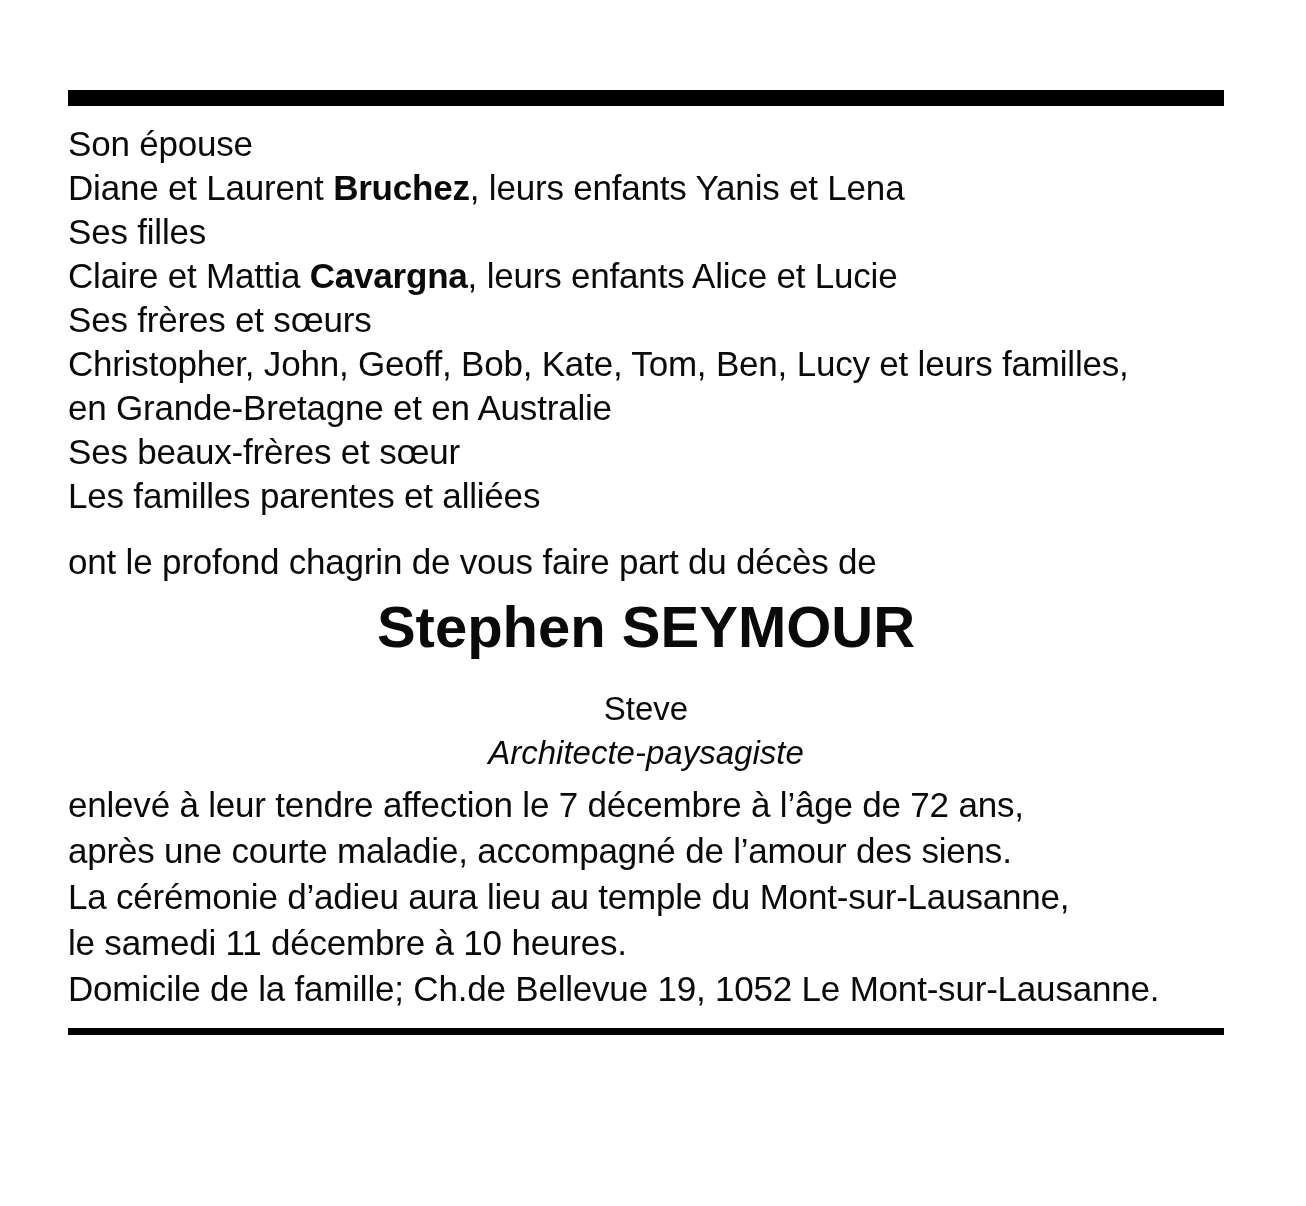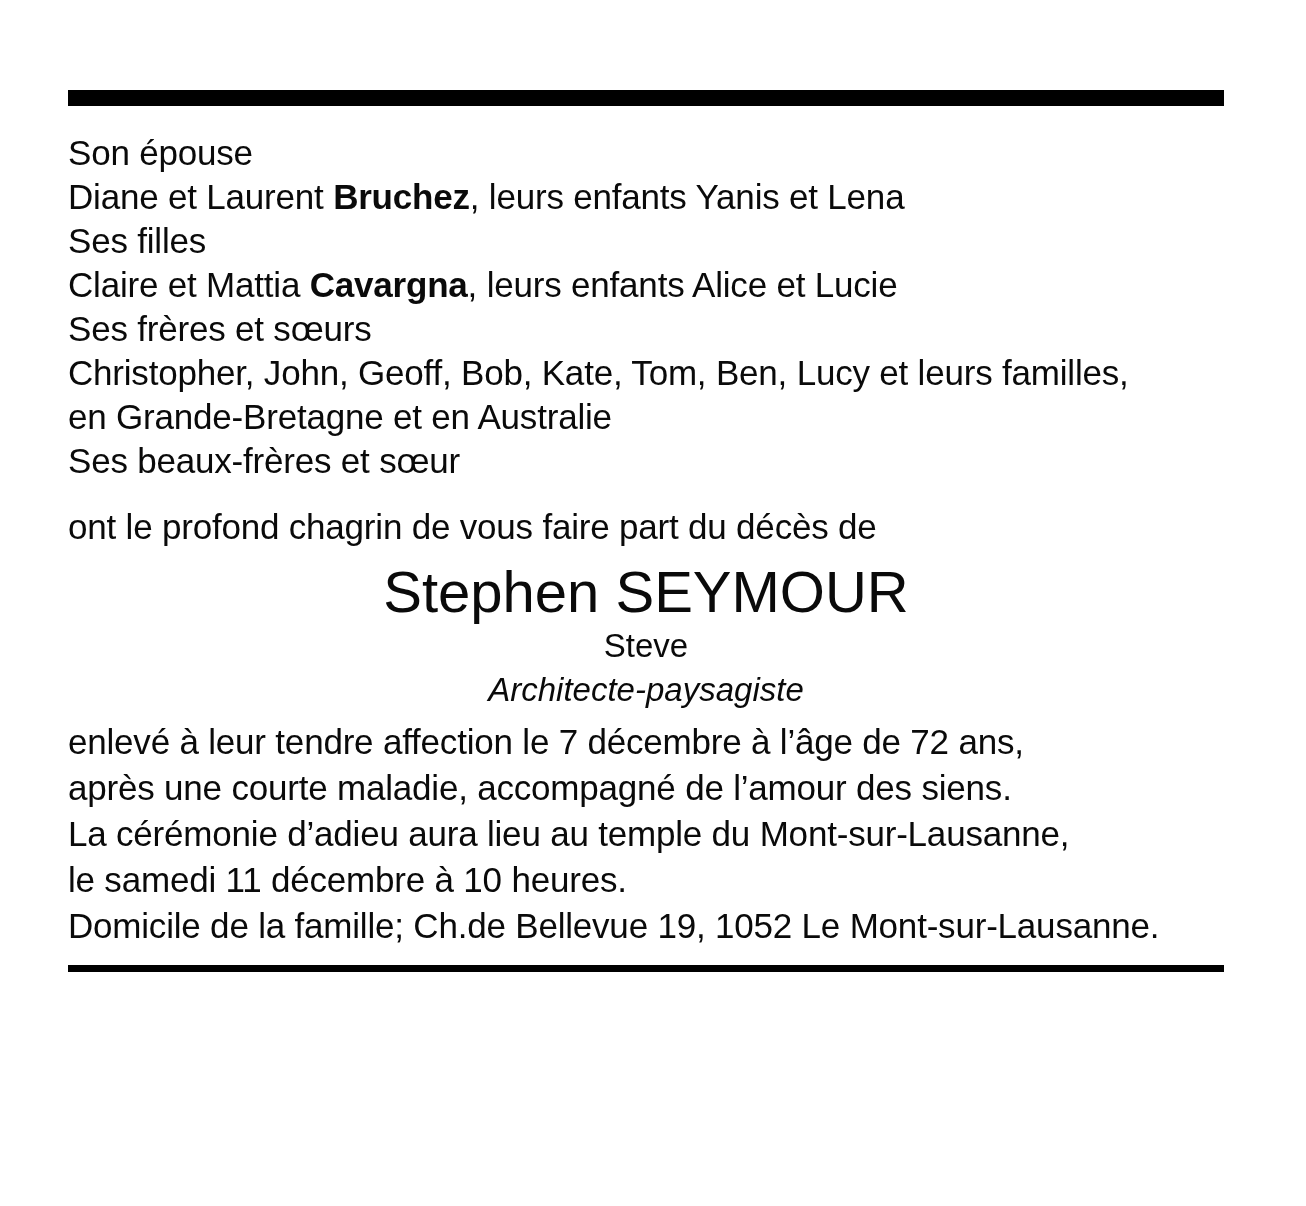--- a/index.html
+++ b/index.html
@@ -25,21 +25,21 @@
     background: #000000;
     width: 100%;
   }
   .rule-bottom {
     height: 7px;
     background: #000000;
     width: 100%;
     margin-top: 16px;
   }
   .body-block {
-    padding-top: 25px;
+    padding-top: 16px;
   }
   .line {
     font-size: 35px;
     line-height: 44px;
     letter-spacing: -0.2px;
     white-space: nowrap;
   }
   .line b {
     font-weight: bold;
   }
@@ -50,28 +50,29 @@
     font-size: 35px;
     line-height: 44px;
     letter-spacing: -0.2px;
   }
   .deceased-block {
     text-align: center;
     padding-top: 10px;
   }
   .deceased-name {
     font-size: 58px;
-    font-weight: normal;
+    font-weight: bold;
     line-height: 66px;
     letter-spacing: 0px;
   }
   .deceased-nickname {
     font-size: 33px;
     line-height: 42px;
     font-weight: normal;
+    margin-top: 28px;
   }
   .deceased-profession {
     font-size: 33px;
     line-height: 46px;
     font-style: italic;
   }
   .closing {
     padding-top: 6px;
   }
   .closing .line {
@@ -90,20 +91,21 @@
 
     <div id="relatives-list">
         <div class="line"><span>Son épouse</span></div>
         <div class="line"><span>Diane et Laurent </span><b>Bruchez</b><span>, leurs enfants Yanis et Lena</span></div>
         <div class="line"><span>Ses filles</span></div>
         <div class="line"><span>Claire et Mattia </span><b>Cavargna</b><span>, leurs enfants Alice et Lucie</span></div>
         <div class="line"><span>Ses frères et sœurs</span></div>
         <div class="line"><span>Christopher, John, Geoff, Bob, Kate, Tom, Ben, Lucy et leurs familles,</span></div>
         <div class="line"><span>en Grande-Bretagne et en Australie</span></div>
         <div class="line"><span>Ses beaux-frères et sœur</span></div>
+        <div class="line"><span>Les familles parentes et alliées</span></div>
       </div>
 
     <div class="para-gap"></div>
 
     <div class="announce">ont le profond chagrin de vous faire part du décès de</div>
 
     <div class="deceased-block">
       <div class="deceased-name">Stephen SEYMOUR</div>
       <div class="deceased-nickname">Steve</div>
       <div class="deceased-profession">Architecte-paysagiste</div>

